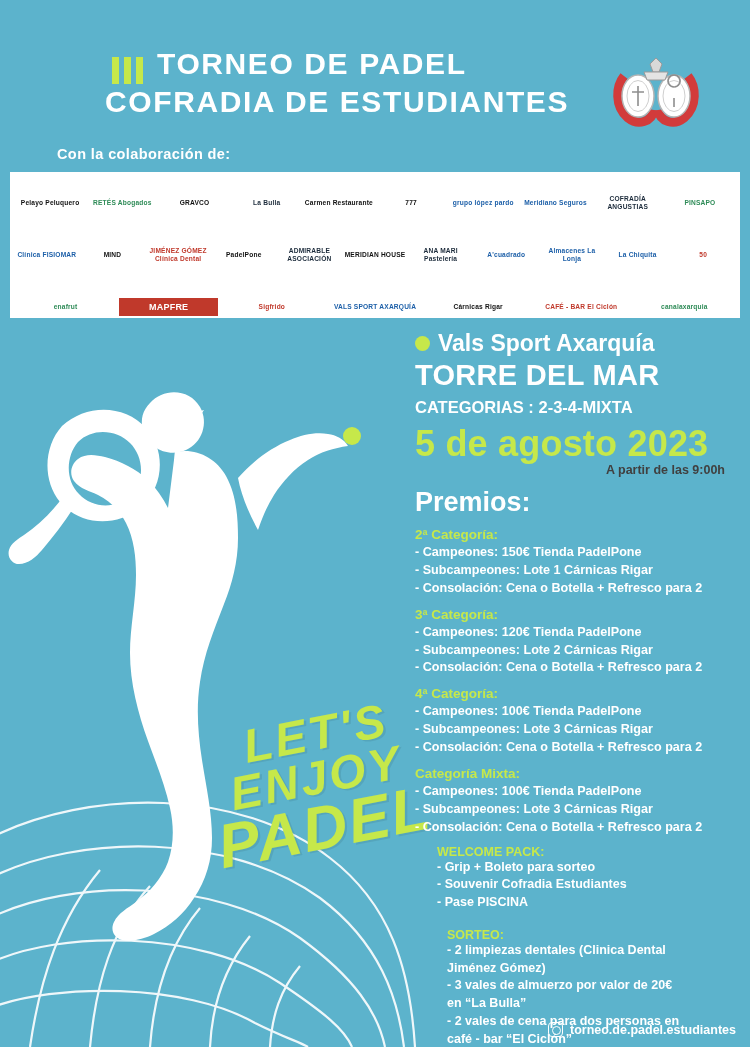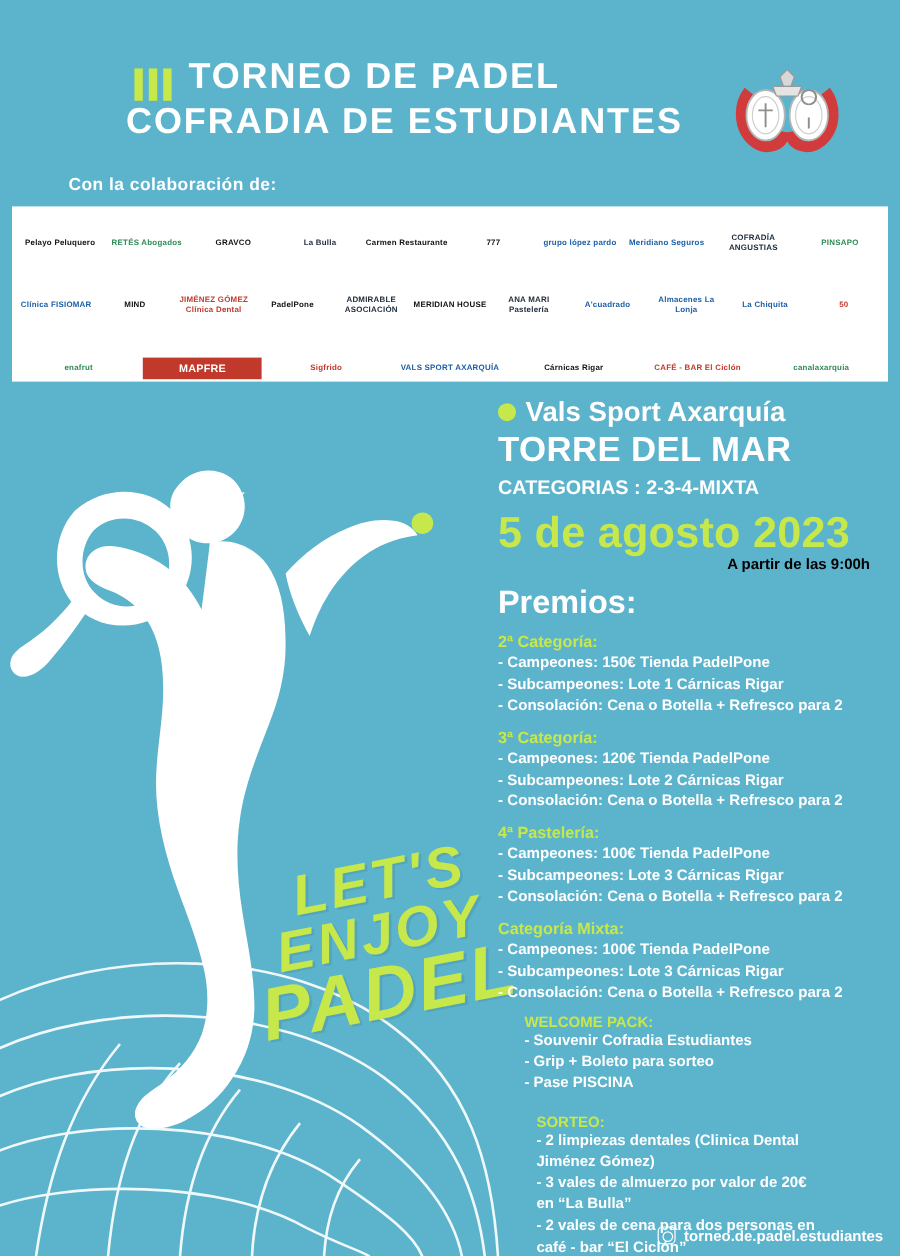--- a/index.html
+++ b/index.html
@@ -112,21 +112,21 @@
 
   
   .info { position: absolute; left: 415px; top: 12px; width: 322px; }
   .venue { display: flex; align-items: center; gap: 8px; }
   .dot { width: 15px; height: 15px; border-radius: 50%; background: #c6e84a; flex: none; }
   .venue-name { color: #ffffff; font-size: 23px; font-weight: bold; }
   .city { color: #ffffff; font-size: 29px; font-weight: bold; margin: 2px 0 0 0; letter-spacing: .3px; }
   .cats { color: #ffffff; font-size: 16.5px; font-weight: bold; margin-top: 6px; }
   .cats .val { font-weight: bold; }
   .date { color: #c6e84a; font-size: 36px; font-weight: bold; margin-top: 6px; letter-spacing: .2px; }
-  .time { color: #000000; font-size: 12.5px; font-weight: bold; text-align: right; margin-top: -2px; padding-right: 12px; }
+  .time { color: #404040; font-size: 12.5px; font-weight: bold; text-align: right; margin-top: -2px; padding-right: 12px; }
 
   .premios { color: #ffffff; font-size: 27px; font-weight: bold; margin-top: 10px; }
 
   .cat-block { margin-top: 9px; }
   .cat-title { color: #c6e84a; font-size: 13.5px; font-weight: bold; margin-bottom: 2px; }
   .prize { color: #ffffff; font-size: 12.6px; font-weight: bold; line-height: 1.42; }
 
   .pack { margin-top: 8px; padding-left: 22px; }
   .pack-title { color: #c6e84a; font-size: 12.5px; font-weight: bold; }
   .pack-line { color: #ffffff; font-size: 12.5px; font-weight: bold; line-height: 1.42; }
@@ -282,37 +282,37 @@
       </div>
 
       <div class="cat-block">
         <div class="cat-title">3ª Categoría:</div>
         <div class="prize">- Campeones: 120€ Tienda PadelPone</div>
         <div class="prize">- Subcampeones: Lote 2 Cárnicas Rigar</div>
         <div class="prize">- Consolación: Cena o Botella + Refresco para 2</div>
       </div>
 
       <div class="cat-block">
-        <div class="cat-title">4ª Pastelería:</div>
+        <div class="cat-title">4ª Categoría:</div>
         <div class="prize">- Campeones: 100€ Tienda PadelPone</div>
         <div class="prize">- Subcampeones: Lote 3 Cárnicas Rigar</div>
         <div class="prize">- Consolación: Cena o Botella + Refresco para 2</div>
       </div>
 
       <div class="cat-block">
         <div class="cat-title">Categoría Mixta:</div>
         <div class="prize">- Campeones: 100€ Tienda PadelPone</div>
         <div class="prize">- Subcampeones: Lote 3 Cárnicas Rigar</div>
         <div class="prize">- Consolación: Cena o Botella + Refresco para 2</div>
       </div>
 
       <div class="pack">
         <div class="pack-title">WELCOME PACK:</div>
+        <div class="pack-line">- Grip + Boleto para sorteo</div>
         <div class="pack-line">- Souvenir Cofradia Estudiantes</div>
-        <div class="pack-line">- Grip + Boleto para sorteo</div>
         <div class="pack-line">- Pase PISCINA</div>
       </div>
 
       <div class="sorteo">
         <div class="pack-title">SORTEO:</div>
         <div class="pack-line">- 2 limpiezas dentales (Clinica Dental</div>
         <div class="pack-line">Jiménez Gómez)</div>
         <div class="pack-line">- 3 vales de almuerzo por valor de 20€</div>
         <div class="pack-line">en “La Bulla”</div>
         <div class="pack-line">- 2 vales de cena para dos personas en</div>

